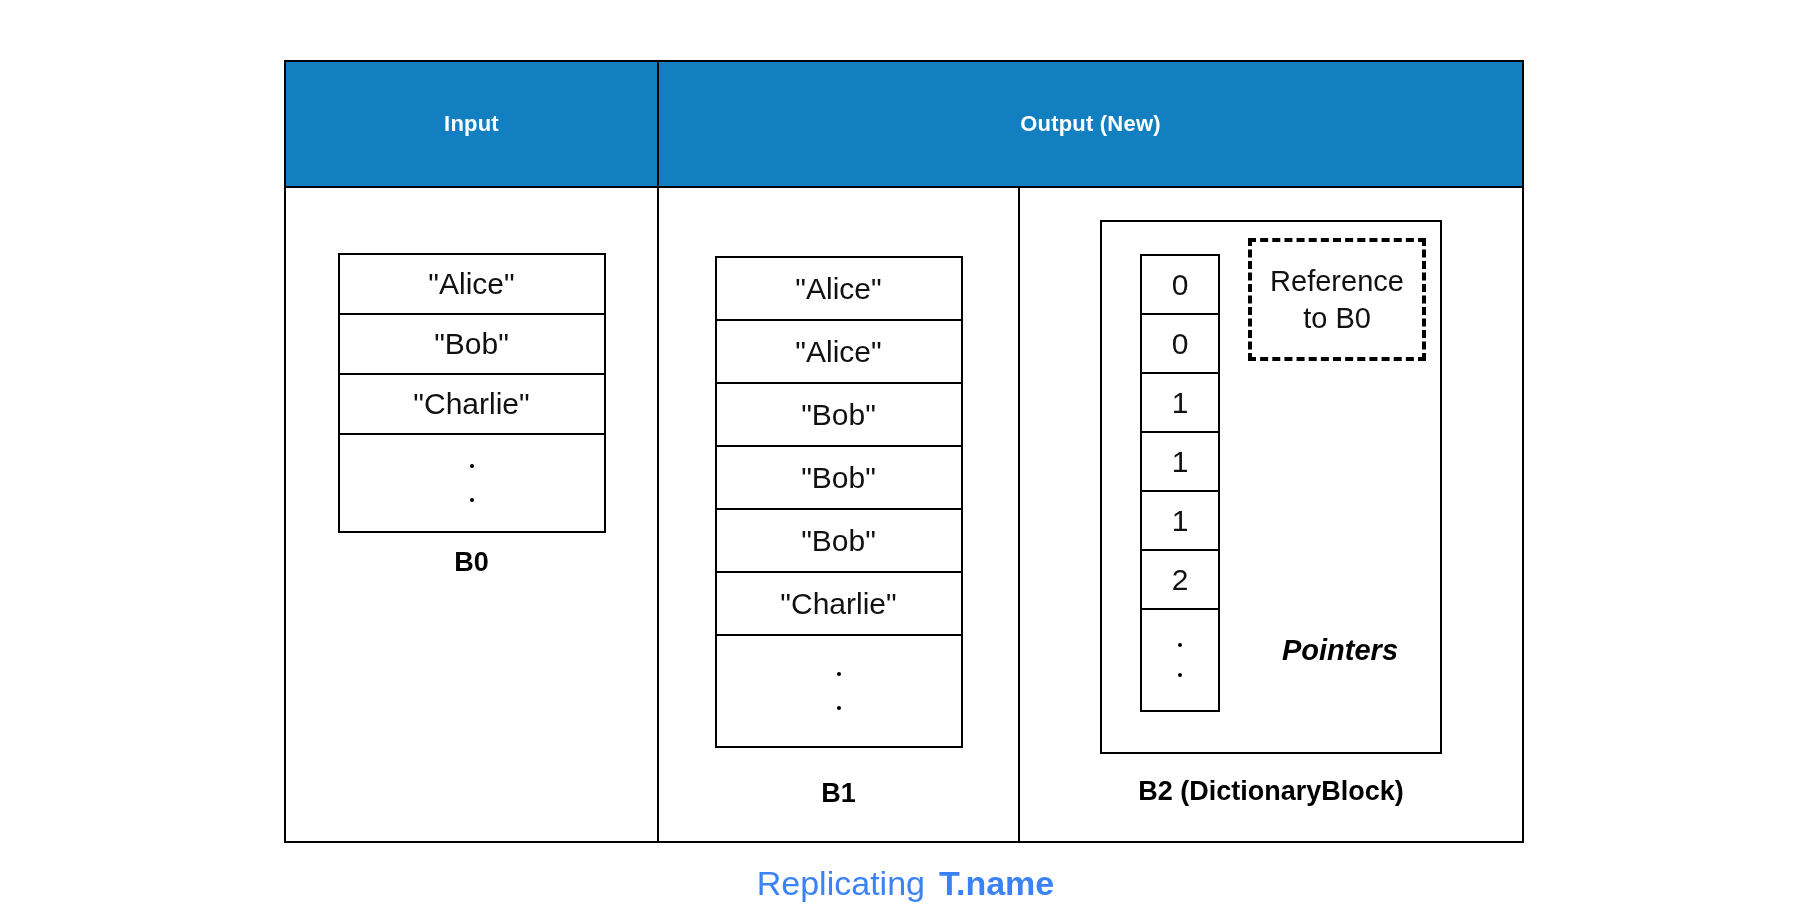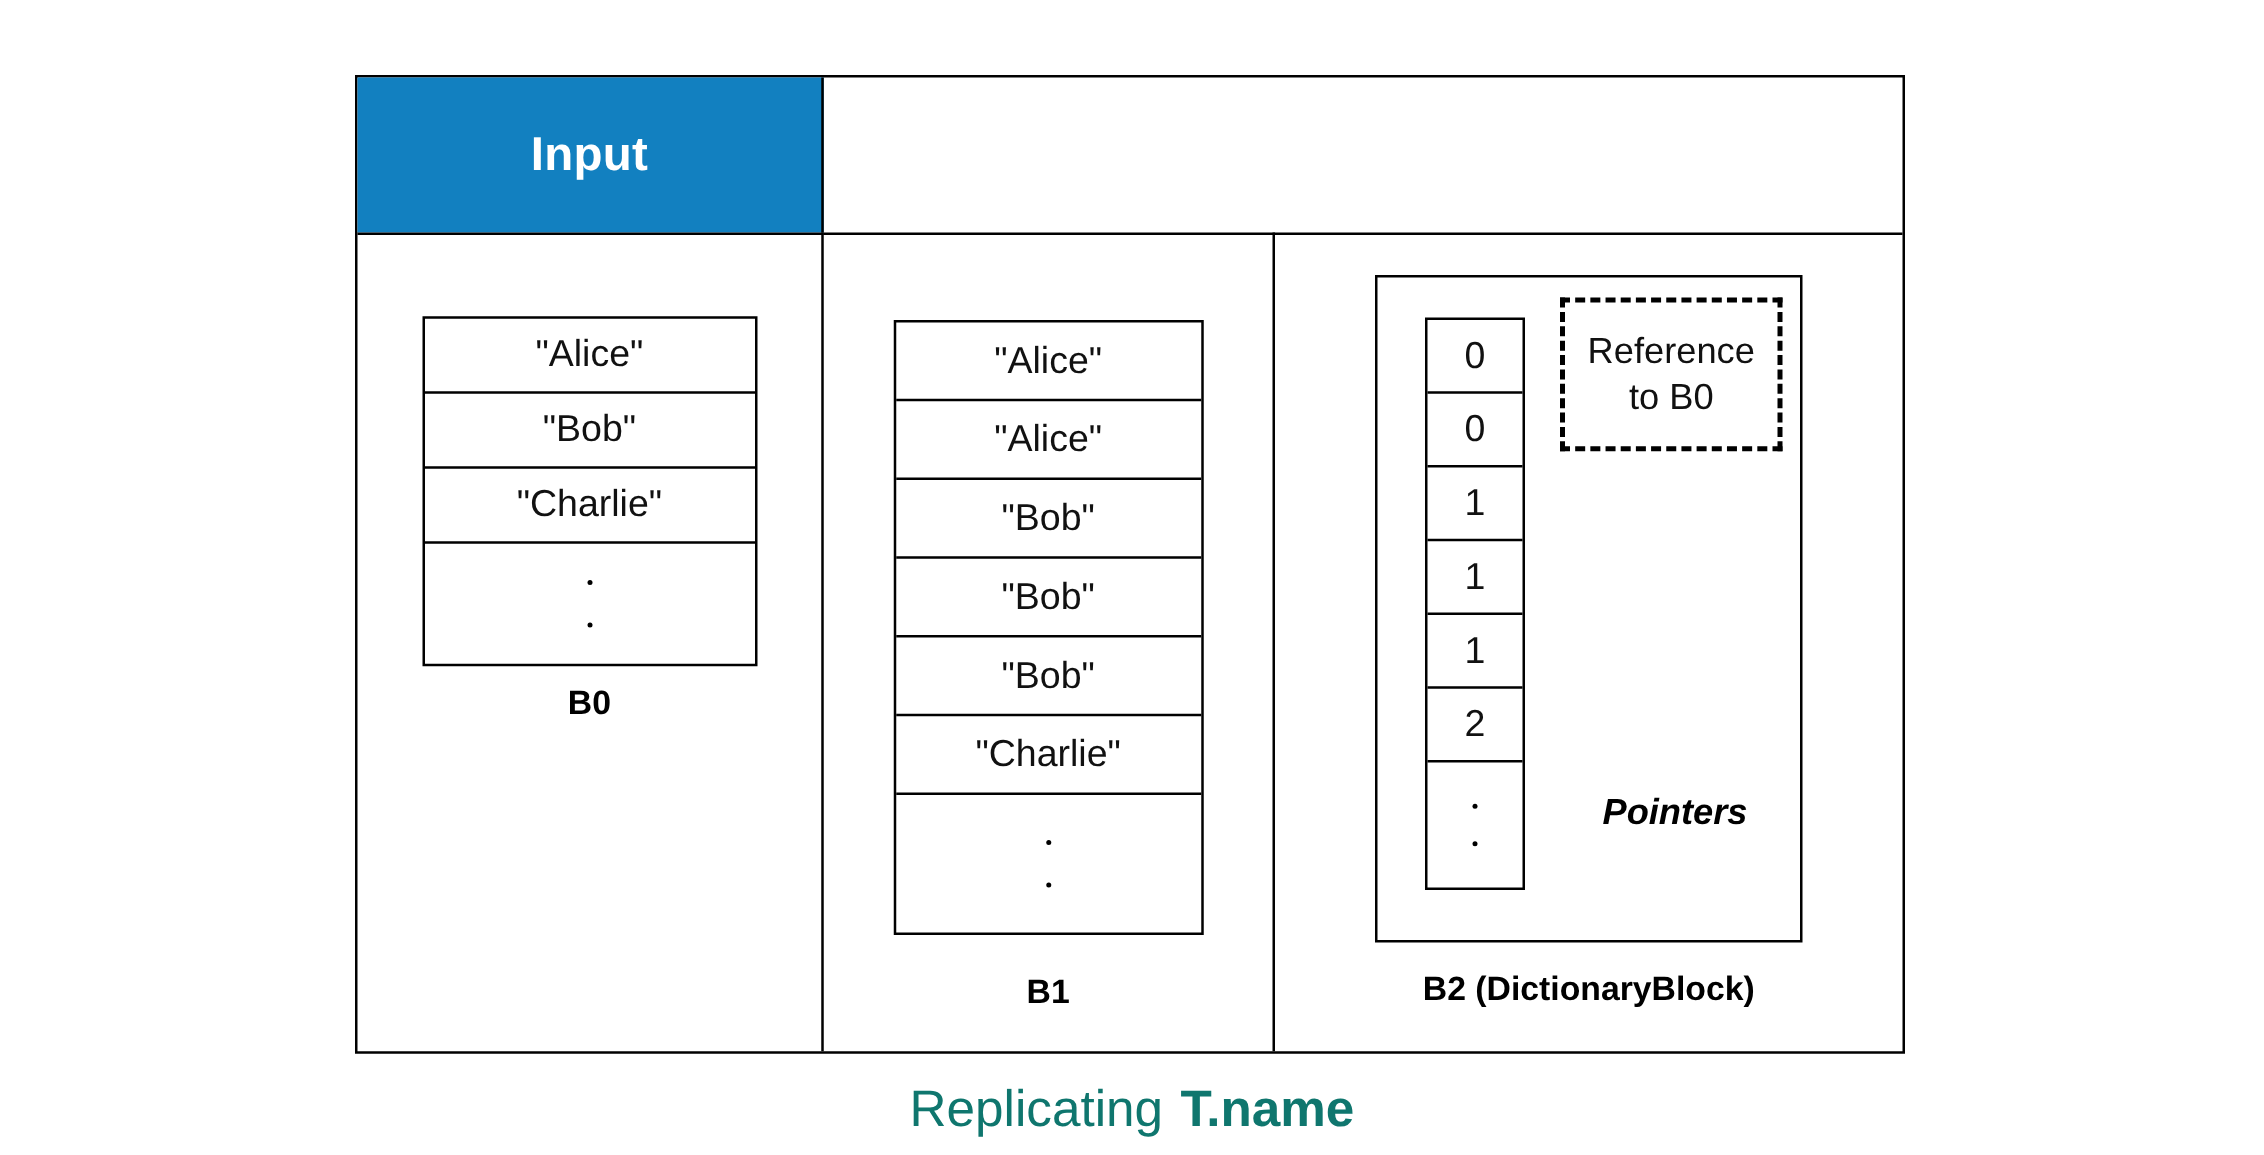--- a/index.html
+++ b/index.html
@@ -52,21 +52,21 @@
   .col-input   { flex: 0 0 373px; }
   .col-old     { flex: 0 0 361px; }
   .col-new     { flex: 1 1 auto; }
 
   .header-cell {
     background: #1280C0;
     color: #ffffff;
     display: flex;
     align-items: center;
     justify-content: center;
-    font-size: 38px;
+    font-size: 22px;
     font-weight: bold;
     letter-spacing: 0.2px;
     border-right: 2px solid #000;
     height: 100%;
   }
   .header-cell.last { border-right: none; }
 
   .body-cell {
     border-right: 2px solid #000;
     border-top: 2px solid #000;
@@ -196,38 +196,41 @@
 
   .b2-label { margin-top: 22px; }
 
   
   .caption {
     position: absolute;
     left: 0;
     top: 864px;
     width: 1811px;
     text-align: center;
-    font-size: 41px;
-    color: #0f766e;
+    font-size: 34px;
+    color: #3b82f6;
   }
   .caption .cap-bold {
     font-weight: bold;
     margin-left: 14px;
   }
 </style>
 </head>
 <body>
 
 <div class="page">
 
   <div class="diagram-table">
 
     <div class="table-header-row">
       <div class="col col-input">
         <div class="header-cell">Input</div>
+      </div>
+      <div class="col col-new">
+        <div class="header-cell last">Output (New)</div>
       </div>
     </div>
 
     <div class="table-body-row">
 
       <div class="col col-input">
         <div class="body-cell">
           <div class="b0-wrap">
             <div class="block b0">
               <div class="cell">"Alice"</div>

